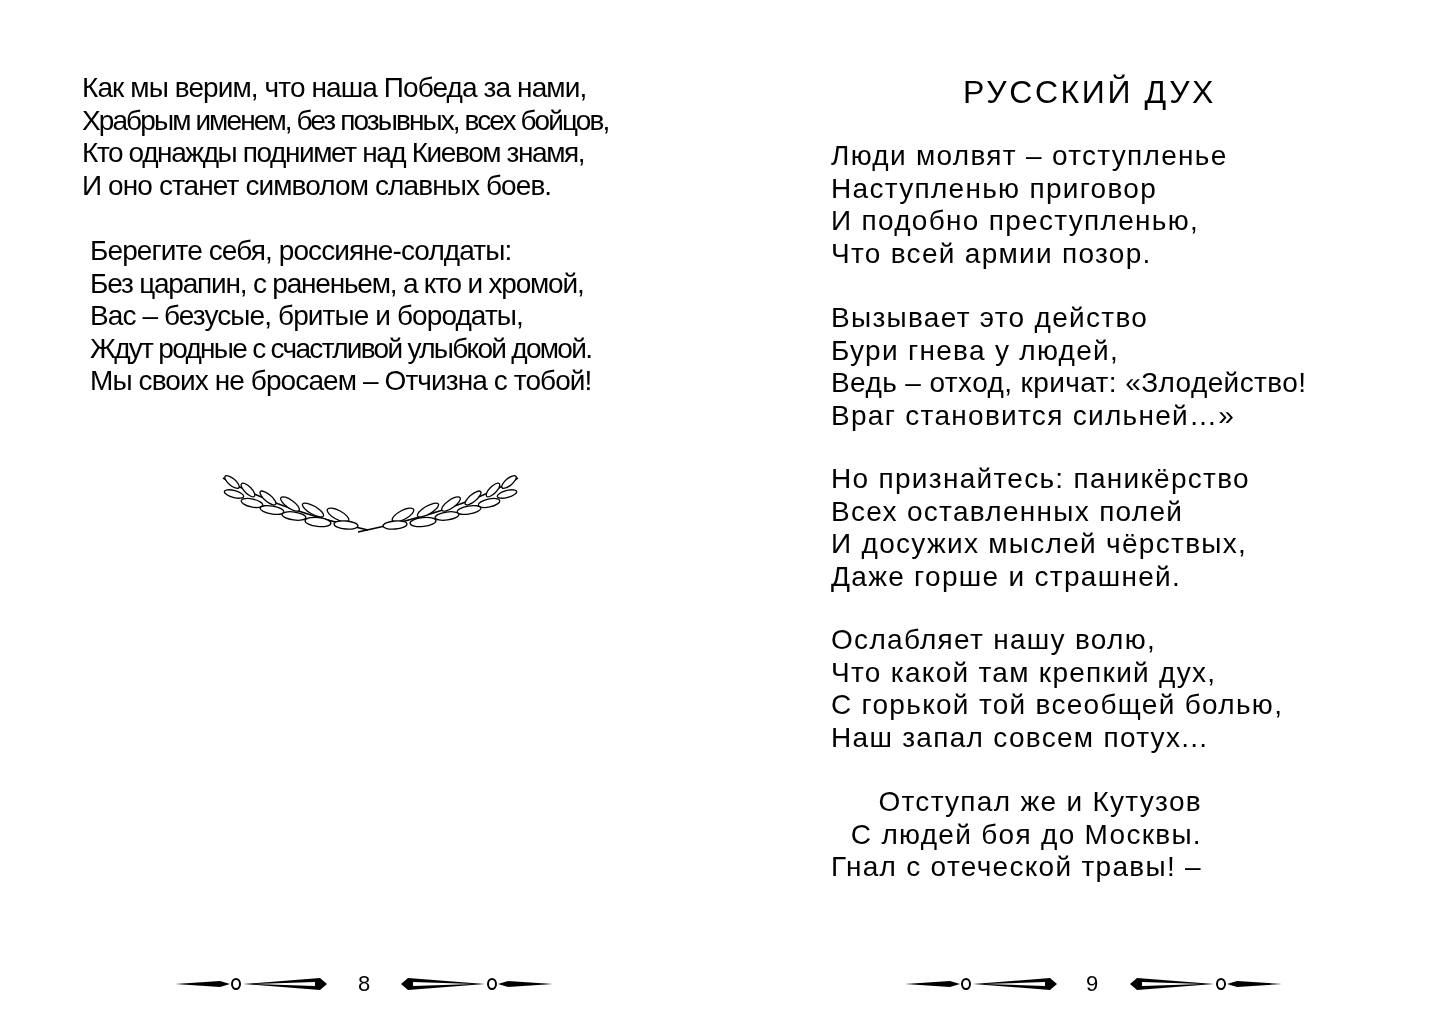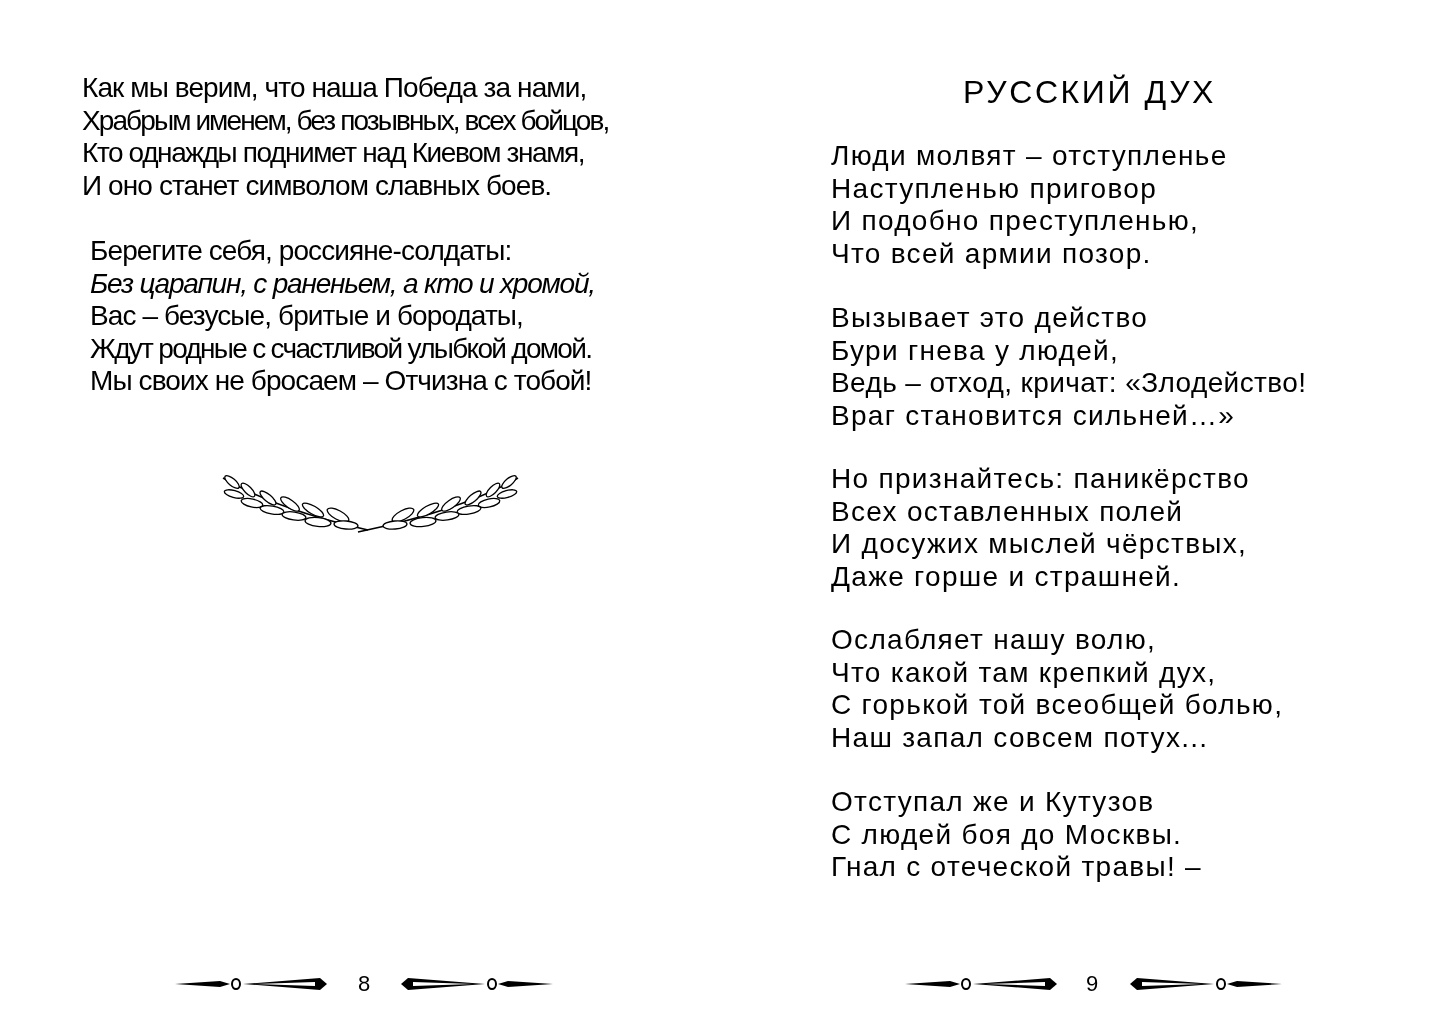--- a/index.html
+++ b/index.html
@@ -41,21 +41,21 @@
 
   <div class="stanza left-stanza" style="left:82px; top:64px;">
     <span class="line">Как мы верим, что наша Победа за нами,</span>
     <span class="line" style="letter-spacing:-1.9px;">Храбрым именем, без позывных, всех бойцов,</span>
     <span class="line" style="letter-spacing:-1.4px;">Кто однажды поднимет над Киевом знамя,</span>
     <span class="line">И оно  станет символом славных боев.</span>
   </div>
 
   <div class="stanza left-stanza" style="left:82px; top:227px;margin-left:8px;">
     <span class="line">Берегите себя, россияне-солдаты:</span>
-    <span class="line" style="letter-spacing:-1.2px;font-style:italic;">Без царапин, с раненьем, а кто и хромой,</span>
+    <span class="line" style="letter-spacing:-1.2px;">Без царапин, с раненьем, а кто и хромой,</span>
     <span class="line">Вас – безусые, бритые и бородаты,</span>
     <span class="line" style="letter-spacing:-1.7px;">Ждут родные с счастливой улыбкой домой.</span>
     <span class="line">Мы своих не бросаем – Отчизна с тобой!</span>
   </div>
 
   <svg class="laurel" viewBox="0 0 305 68">
     <g fill="#fff" stroke="#000" stroke-width="1.3">
       <path d="M5 8 Q60 40 150 60" fill="none" stroke-width="1.6"></path>
       <path d="M300 8 Q245 40 140 62" fill="none" stroke-width="1.6"></path>
       <g>
@@ -131,21 +131,21 @@
     <span class="line">Враг становится сильней…»</span>
   </div>
 
   <div class="stanza right-stanza" style="left:104px; top:616px;">
     <span class="line">Ослабляет нашу волю,</span>
     <span class="line">Что какой там  крепкий дух,</span>
     <span class="line">С горькой той всеобщей болью,</span>
     <span class="line">Наш запал совсем потух...</span>
   </div>
 
-  <div class="stanza right-stanza" style="left:104px; top:778px;">
+  <div class="stanza right-stanza" style="left:104px; top:778px;text-align:right;">
     <span class="line">Отступал же и Кутузов</span>
     <span class="line">С людей  боя до Москвы.</span>
     <span class="line">Гнал с отеческой травы! –</span>
   </div>
 
   <div class="footer" style="left:178px; width:380px;">
     <svg style="left:0;" width="155" height="20" viewBox="0 0 155 20">
       <path d="M0 10 L45 7 L55 10 L45 13 Z" fill="#000"></path>
       <ellipse cx="61" cy="10" rx="4" ry="5" fill="#fff" stroke="#000" stroke-width="2"></ellipse>
       <path d="M68 10 L145 4 L152 10 L145 16 Z" fill="#000"></path>

